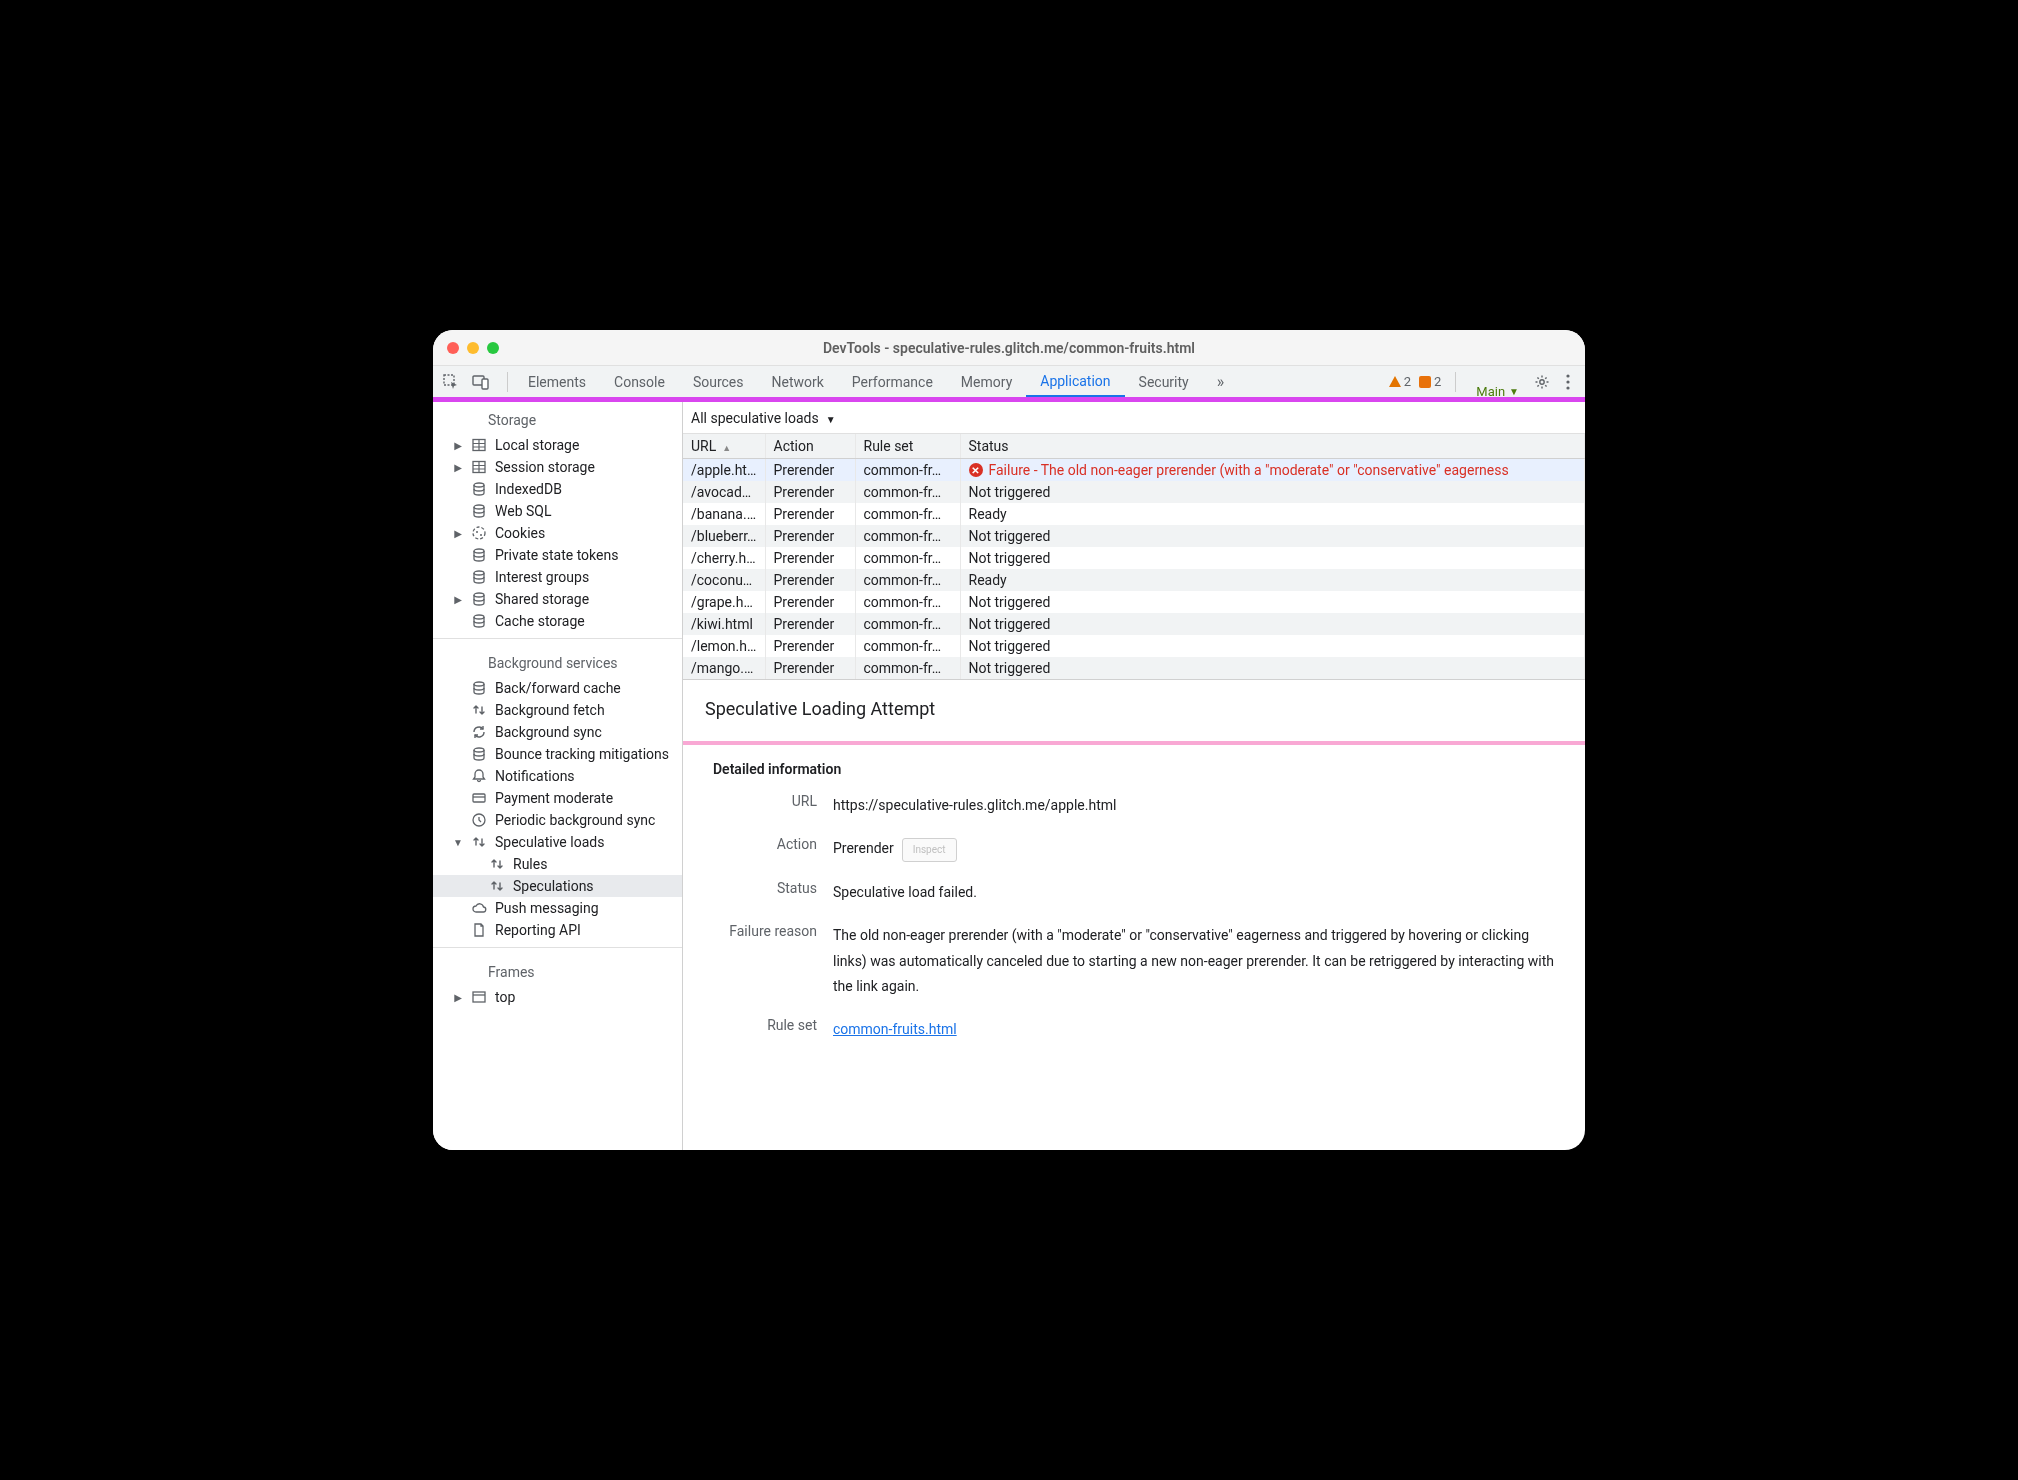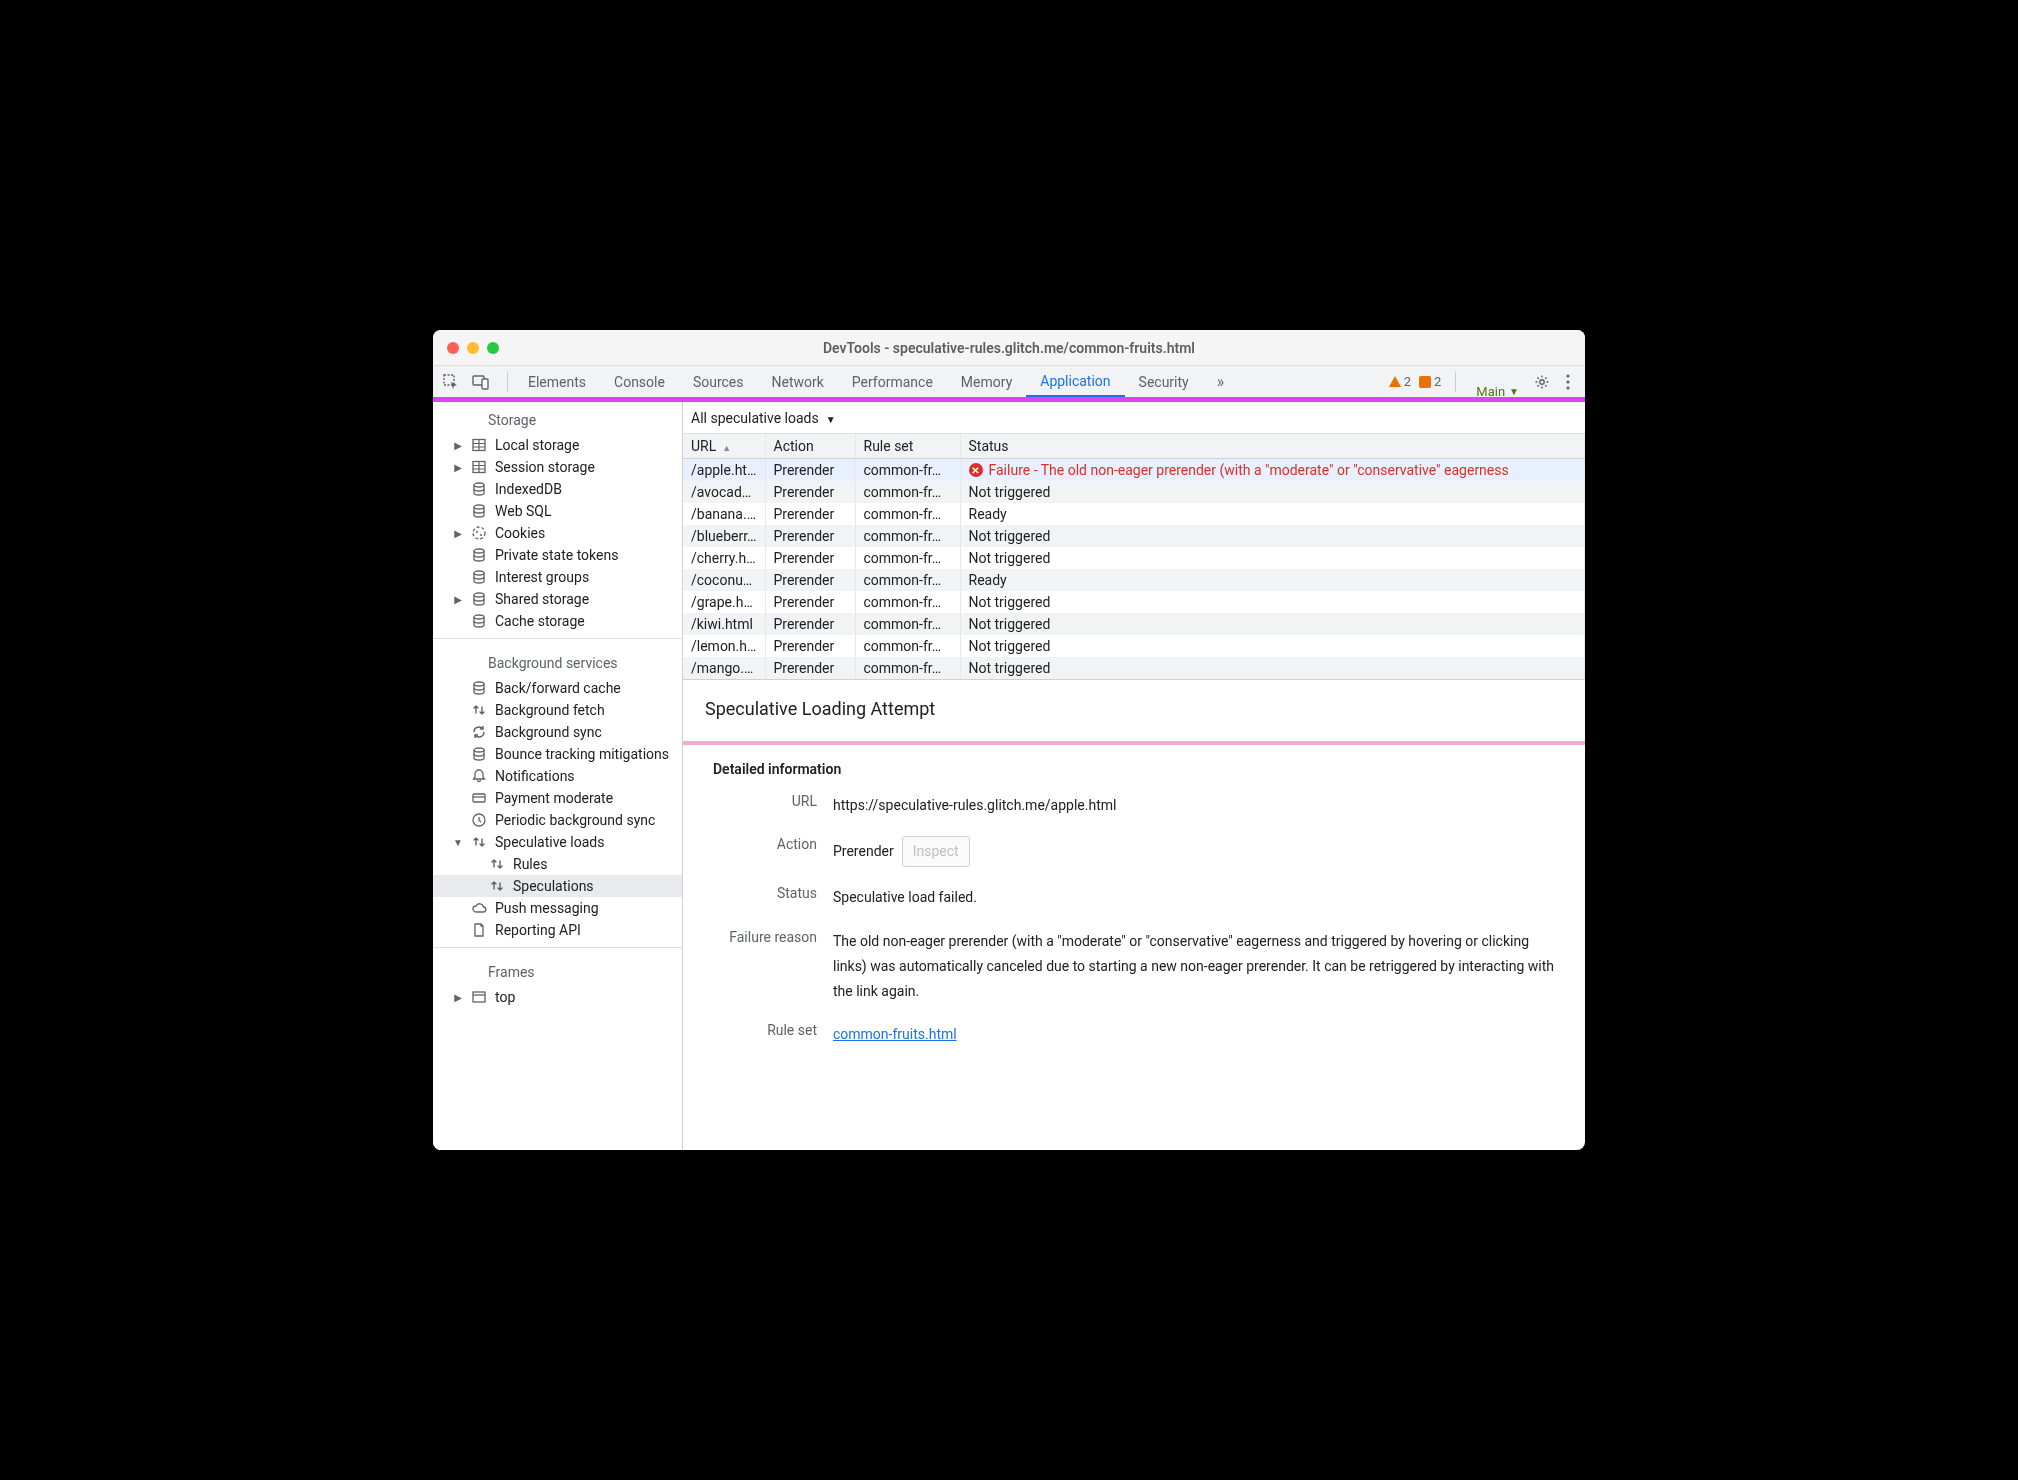--- a/index.html
+++ b/index.html
@@ -10,21 +10,21 @@
   color: #333;
   display: flex;
   align-items: center;
   justify-content: center;
   min-height: 100vh;
 }
 .window {
   width: 1152px;
   height: 820px;
   background: #fff;
-  border-radius: 8px;
+  border-radius: 20px;
   overflow: hidden;
   box-shadow: 0 20px 60px rgba(0,0,0,0.6);
   display: flex;
   flex-direction: column;
 }
 .titlebar {
   height: 36px;
   background: #f5f5f5;
   border-bottom: 1px solid #e0e0e0;
   display: flex;
@@ -144,21 +144,21 @@
 .status-err { color: #d93025; display: flex; align-items: center; gap: 6px; }
 .err-circle { width:14px; height:14px; min-width:14px; background:#d93025; border-radius:50%; display:inline-flex; align-items:center; justify-content:center; color:#fff; font-size:10px; font-weight:bold;}
 .detail-panel { flex:1; overflow-y:auto; padding: 0; }
 .detail-title { font-size:18px; color:#202124; padding: 18px 22px 10px 22px; }
 .detail-section { padding: 10px 22px 10px 30px; border-top:4px solid #f9a8d4; margin-top:12px;}
 .detail-subtitle { font-weight:600; font-size:14px; color:#202124; margin-bottom:16px; padding-top:6px;}
 .detail-row { display: flex; margin-bottom: 18px; align-items: flex-start; }
 .detail-label { width: 120px; text-align: right; color: #5f6368; font-size:14px; padding-right: 16px; flex-shrink:0;}
 .detail-value { color:#202124; font-size:14px; line-height:1.8; flex:1;}
 .detail-value a { color:#1a73e8; text-decoration:underline;}
-.inspect-btn { display:inline-block; border:1px solid #d0d0d0; padding:2px 10px; border-radius:3px; color:#c0c0c0; font-size:14px; margin-left:8px; background:#fafafa;}
+.inspect-btn { display:inline-block; border:1px solid #d0d0d0; padding:2px 10px; border-radius:3px; color:#c0c0c0; font-size:10px; margin-left:8px; background:#fafafa;}
 svg { display:block; }
 </style>
 </head>
 <body>
 
 <div class="window">
   <div class="titlebar">
     <div class="traffic-lights">
       <div class="dot red"></div>
       <div class="dot yellow"></div>

